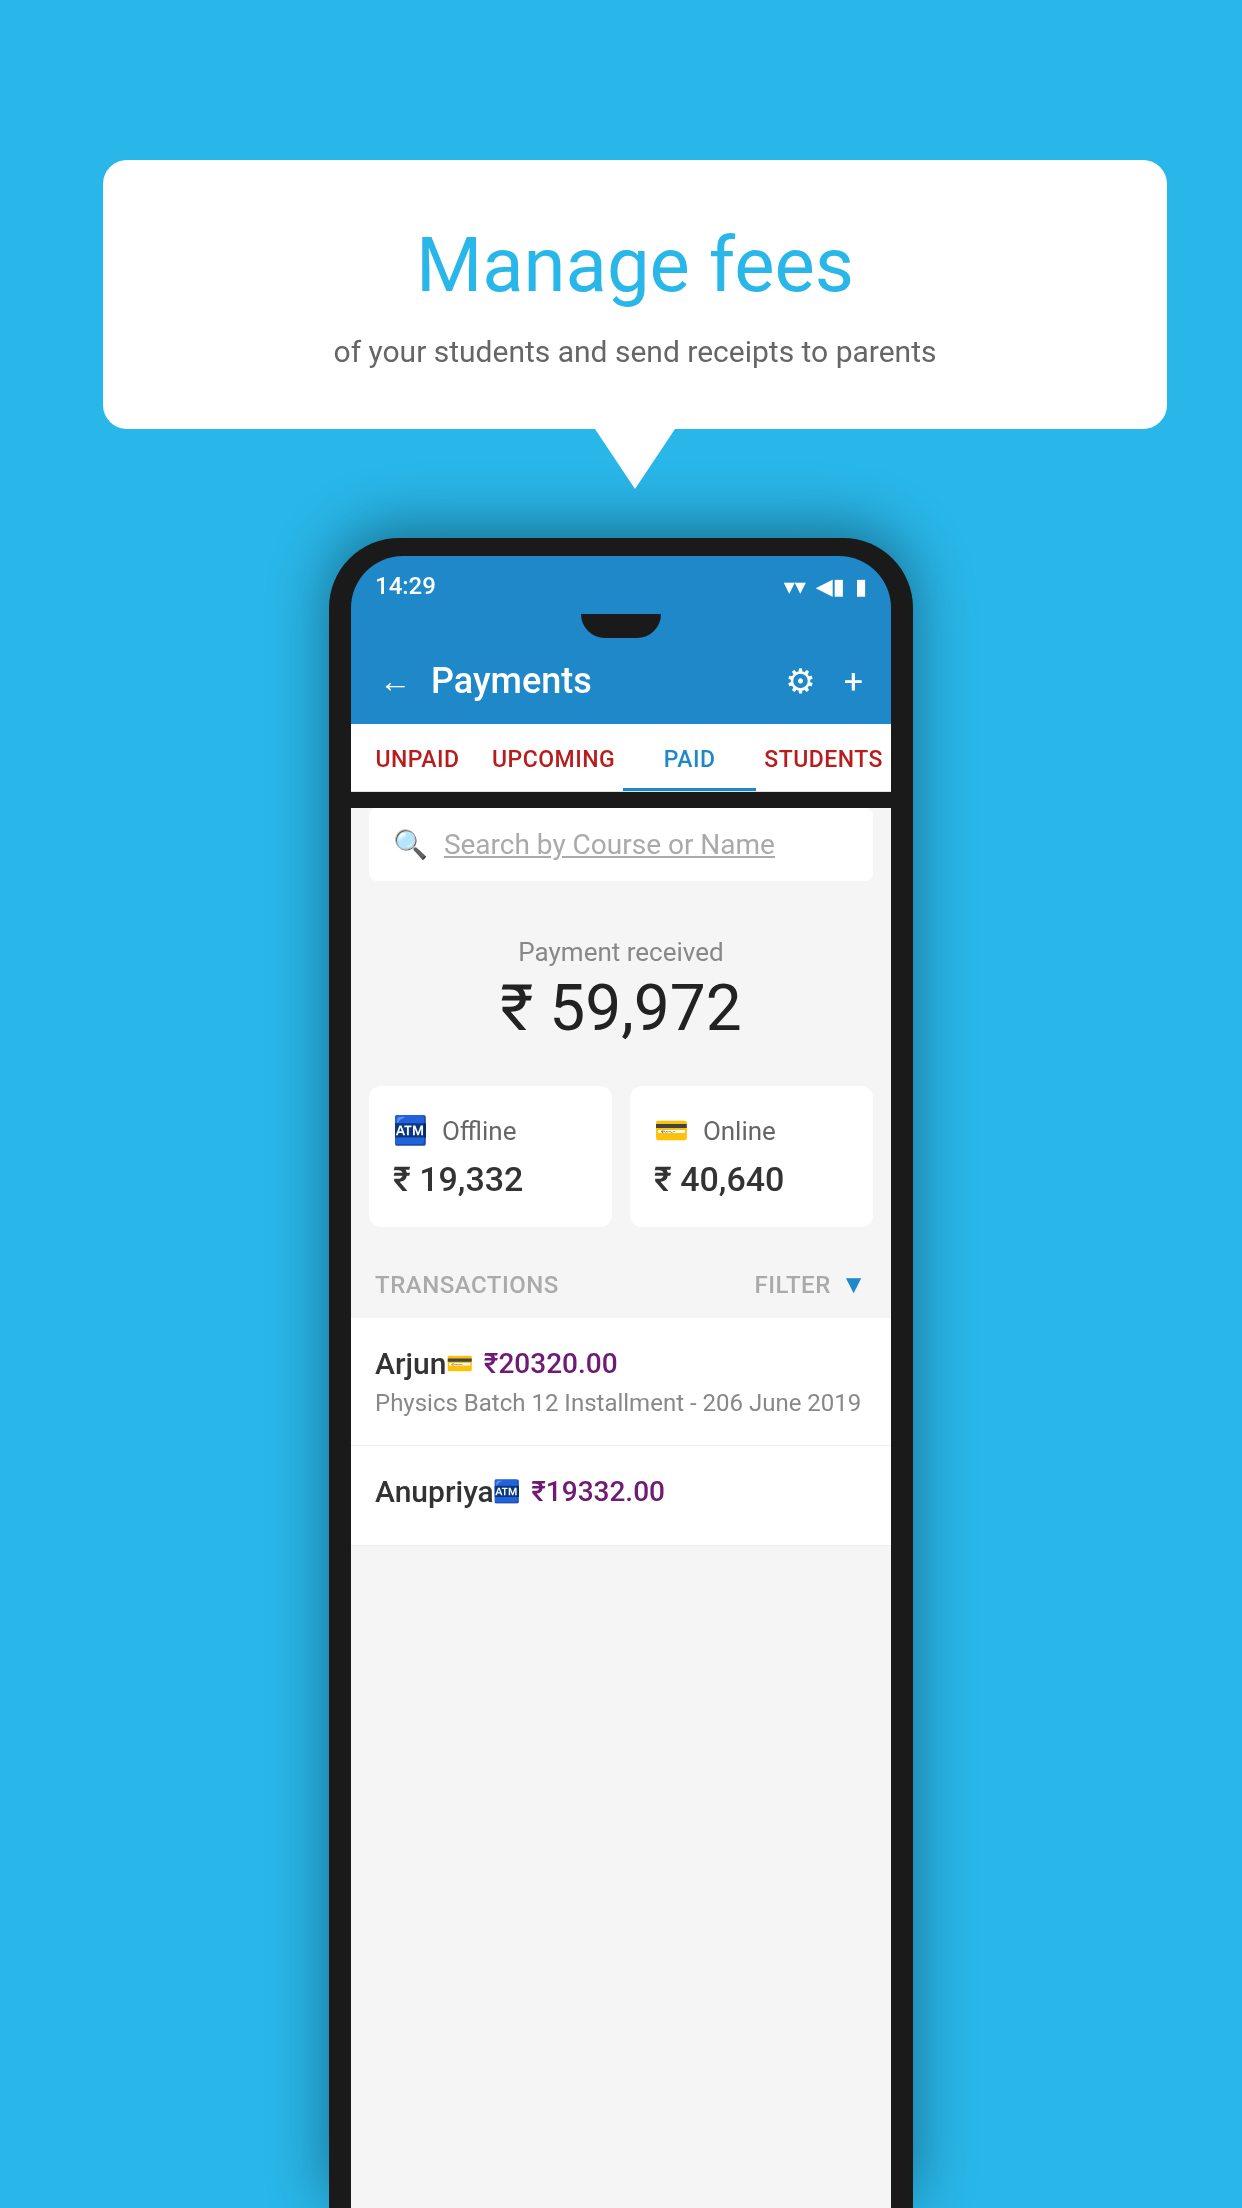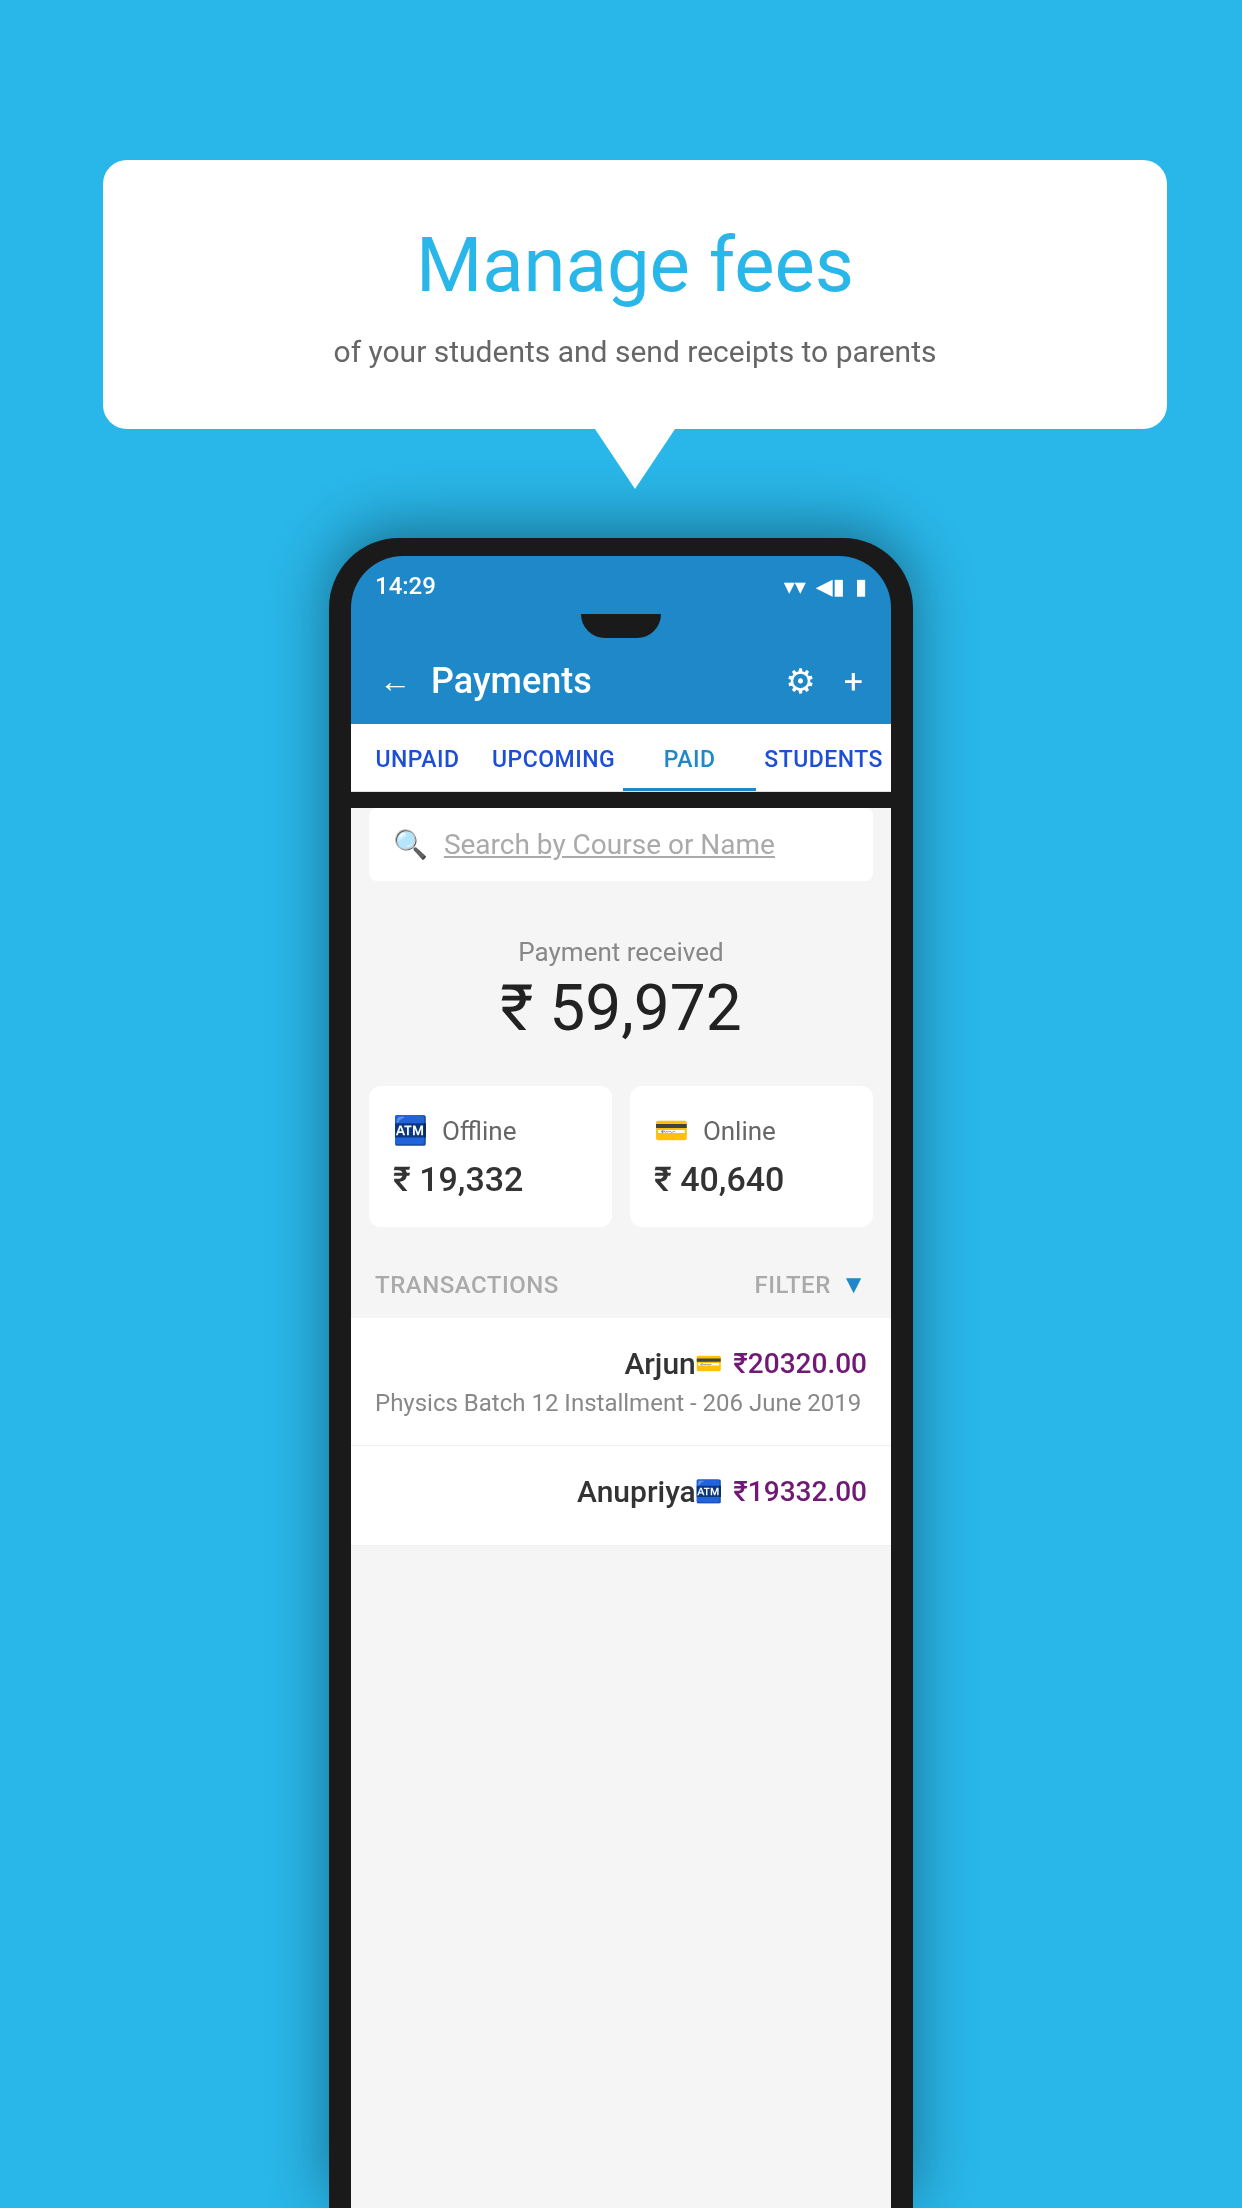--- a/index.html
+++ b/index.html
@@ -151,21 +151,21 @@
       display: flex;
       border-bottom: 1px solid #e0e0e0;
     }
 
     .tab-item {
       flex: 1;
       text-align: center;
       padding: 22px 8px 18px;
       font-size: 23px;
       font-weight: 500;
-      color: #1d4ed8;
+      color: #b91c1c;
       letter-spacing: 0.5px;
       cursor: pointer;
       position: relative;
     }
 
     .tab-item.active {
       color: #1e88c8;
     }
 
     .tab-item.active::after {
@@ -297,21 +297,21 @@
 
     
     .transaction-row {
       background: white;
       padding: 28px 24px;
       border-bottom: 1px solid #f0f0f0;
     }
 
     .transaction-top {
       display: flex;
-      justify-content: flex-end;
+      justify-content: flex-start;
       align-items: center;
       margin-bottom: 8px;
     }
 
     .transaction-name {
       font-size: 30px;
       font-weight: 500;
       color: #333;
     }
 

